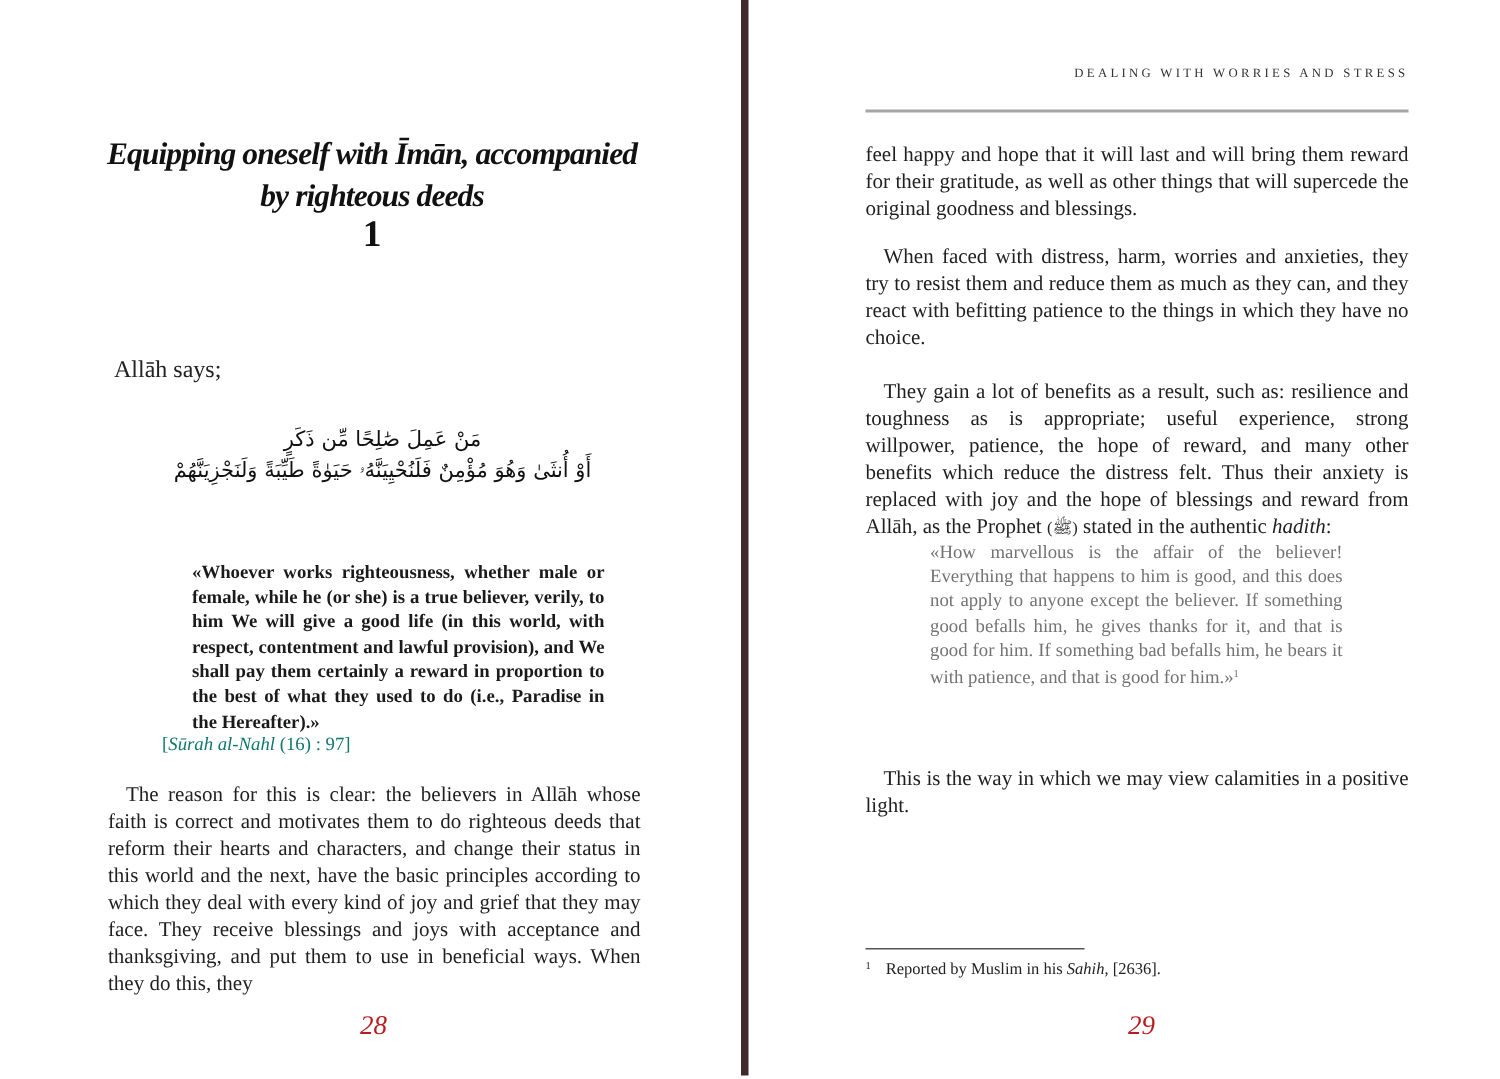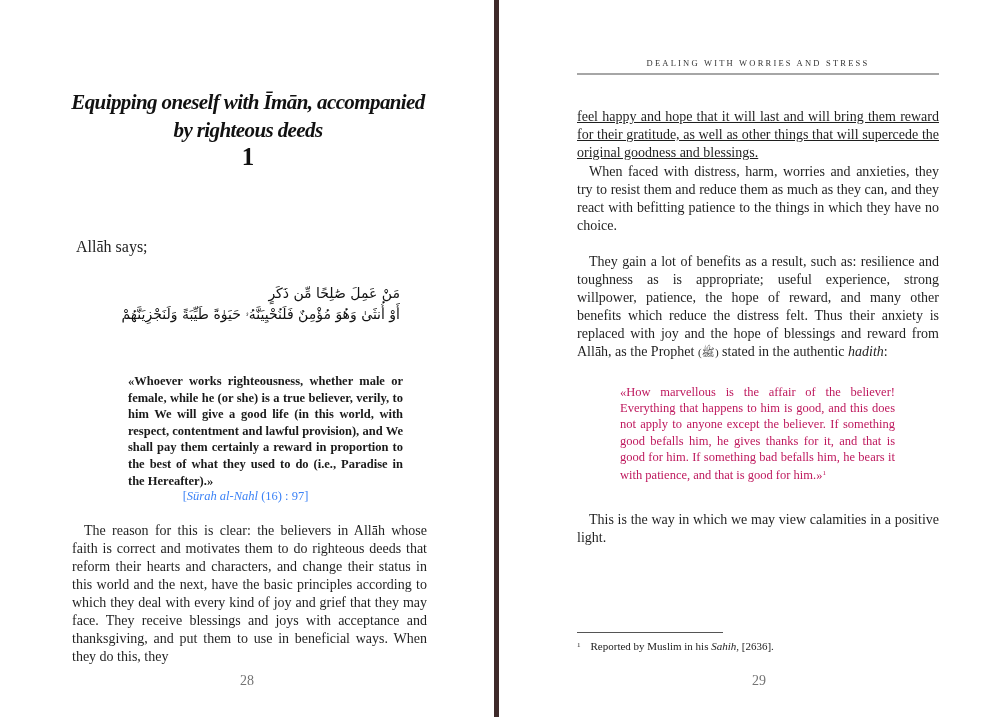--- a/index.html
+++ b/index.html
@@ -15,51 +15,51 @@
   .chapter-title {
     position:absolute; left:60px; width:376px; top:88px; text-align:center;
     font-style:italic; font-weight:bold; font-size:21px; line-height:28px; letter-spacing:-0.6px; color:#111;
   }
   .chapter-number {
     position:absolute; left:60px; width:376px; top:143px; text-align:center;
     font-weight:bold; font-size:25px; color:#111;
   }
   .intro { position:absolute; left:76px; top:238px; font-size:16px; color:#222; }
   .arabic {
-    position:absolute; left:110px; width:290px; top:283px; text-align:right; direction:rtl;
+    position:absolute; left:110px; width:290px; top:283px; text-align:center; direction:rtl;
     font-family:"DejaVu Sans", sans-serif; font-size:14px; line-height:21px; color:#111;
   }
   .verse {
     position:absolute; left:108px; width:275px; top:373px; text-align:justify;
     font-weight:bold; font-size:12.5px; line-height:16.6px; color:#1a1a1a;margin-left:20px;
   }
   .citation {
-    position:absolute; left:108px; width:275px; top:489px; text-align:center; font-size:12.5px; color:#3b82f6;
+    position:absolute; left:108px; width:275px; top:489px; text-align:left; font-size:12.5px; color:#0f766e;
   }
   .citation i { font-style:italic; }
   .para {
     position:absolute; text-align:justify; font-size:14px; line-height:18px; color:#1f1f1f;
     text-indent:12px;
   }
   .left-para { left:72px; width:355px; top:522px; }
-  .page-number { position:absolute; font-size:14px; color:#737373; }
+  .page-number { position:absolute; font-size:18px; color:#b91c1c;font-style:italic; }
   .pn-left { left:240px; top:673px; }
   .pn-right { left:752px; top:673px; }
 
   .running-head {
-    position:absolute; left:577px; width:362px; top:58px; text-align:center;
+    position:absolute; left:577px; width:362px; top:43px; text-align:right;
     font-size:8.5px; letter-spacing:2.2px; color:#333;
   }
   .head-rule { position:absolute; left:577px; width:362px; top:73px; height:2px; background:#a6a6a6; }
-  .r1 { left:577px; width:362px; top:108px; text-indent:0;text-decoration:underline; }
+  .r1 { left:577px; width:362px; top:95px; text-indent:0; }
   .r2 { left:577px; width:362px; top:163px; }
   .r3 { left:577px; width:362px; top:253px; }
   .hadith {
-    position:absolute; left:620px; width:275px; top:384px; text-align:justify;
-    font-size:12.5px; line-height:16.2px; color:#be185d;
+    position:absolute; left:620px; width:275px; top:360px; text-align:justify;
+    font-size:12.5px; line-height:16.2px; color:#737373;
   }
   .r4 { left:577px; width:362px; top:511px; }
   .footnote-rule { position:absolute; left:577px; width:146px; top:632px; height:1px; background:#555; }
   .footnote { position:absolute; left:577px; top:640px; font-size:11px; color:#222; }
   .footnote sup { font-size:7px; margin-right:10px; vertical-align:3px; }
   .footnote i { }
   sup.ref { font-size:7px; vertical-align:4px; }
   .pbuh { font-size:11px; }
 </style>
 </head>

